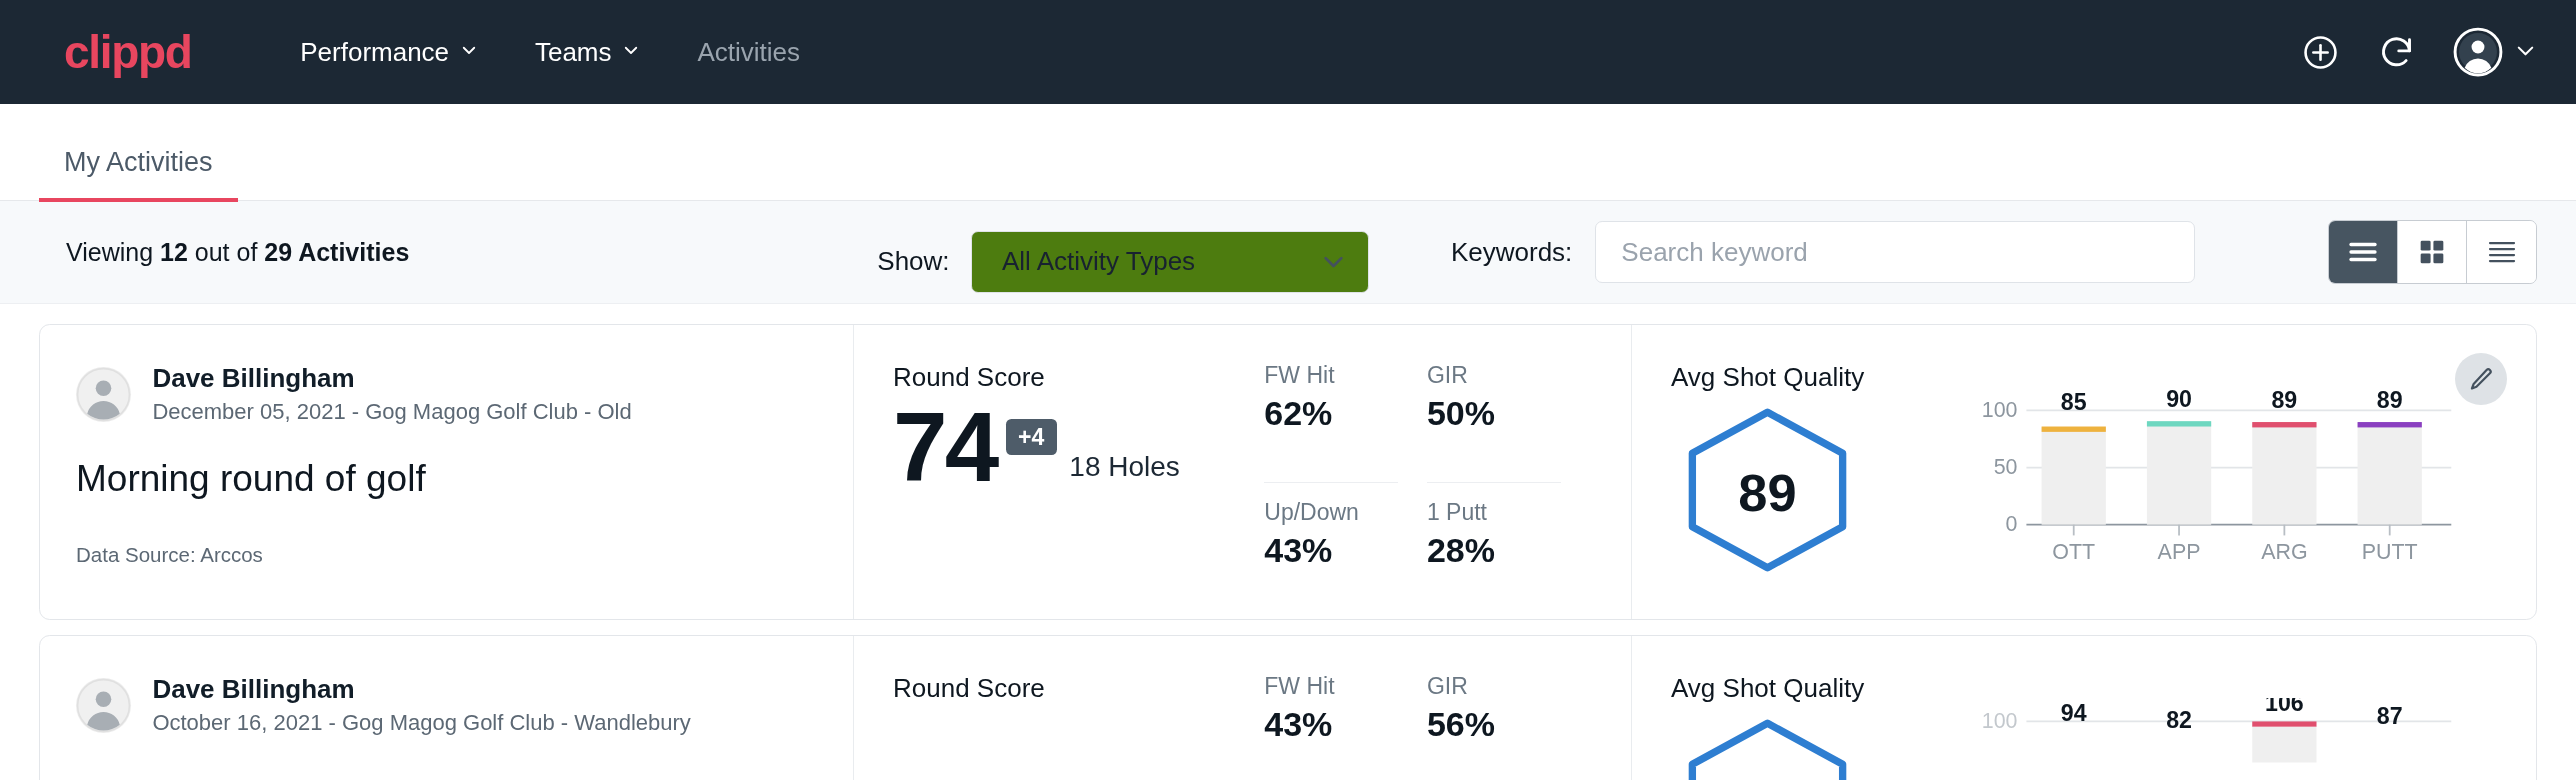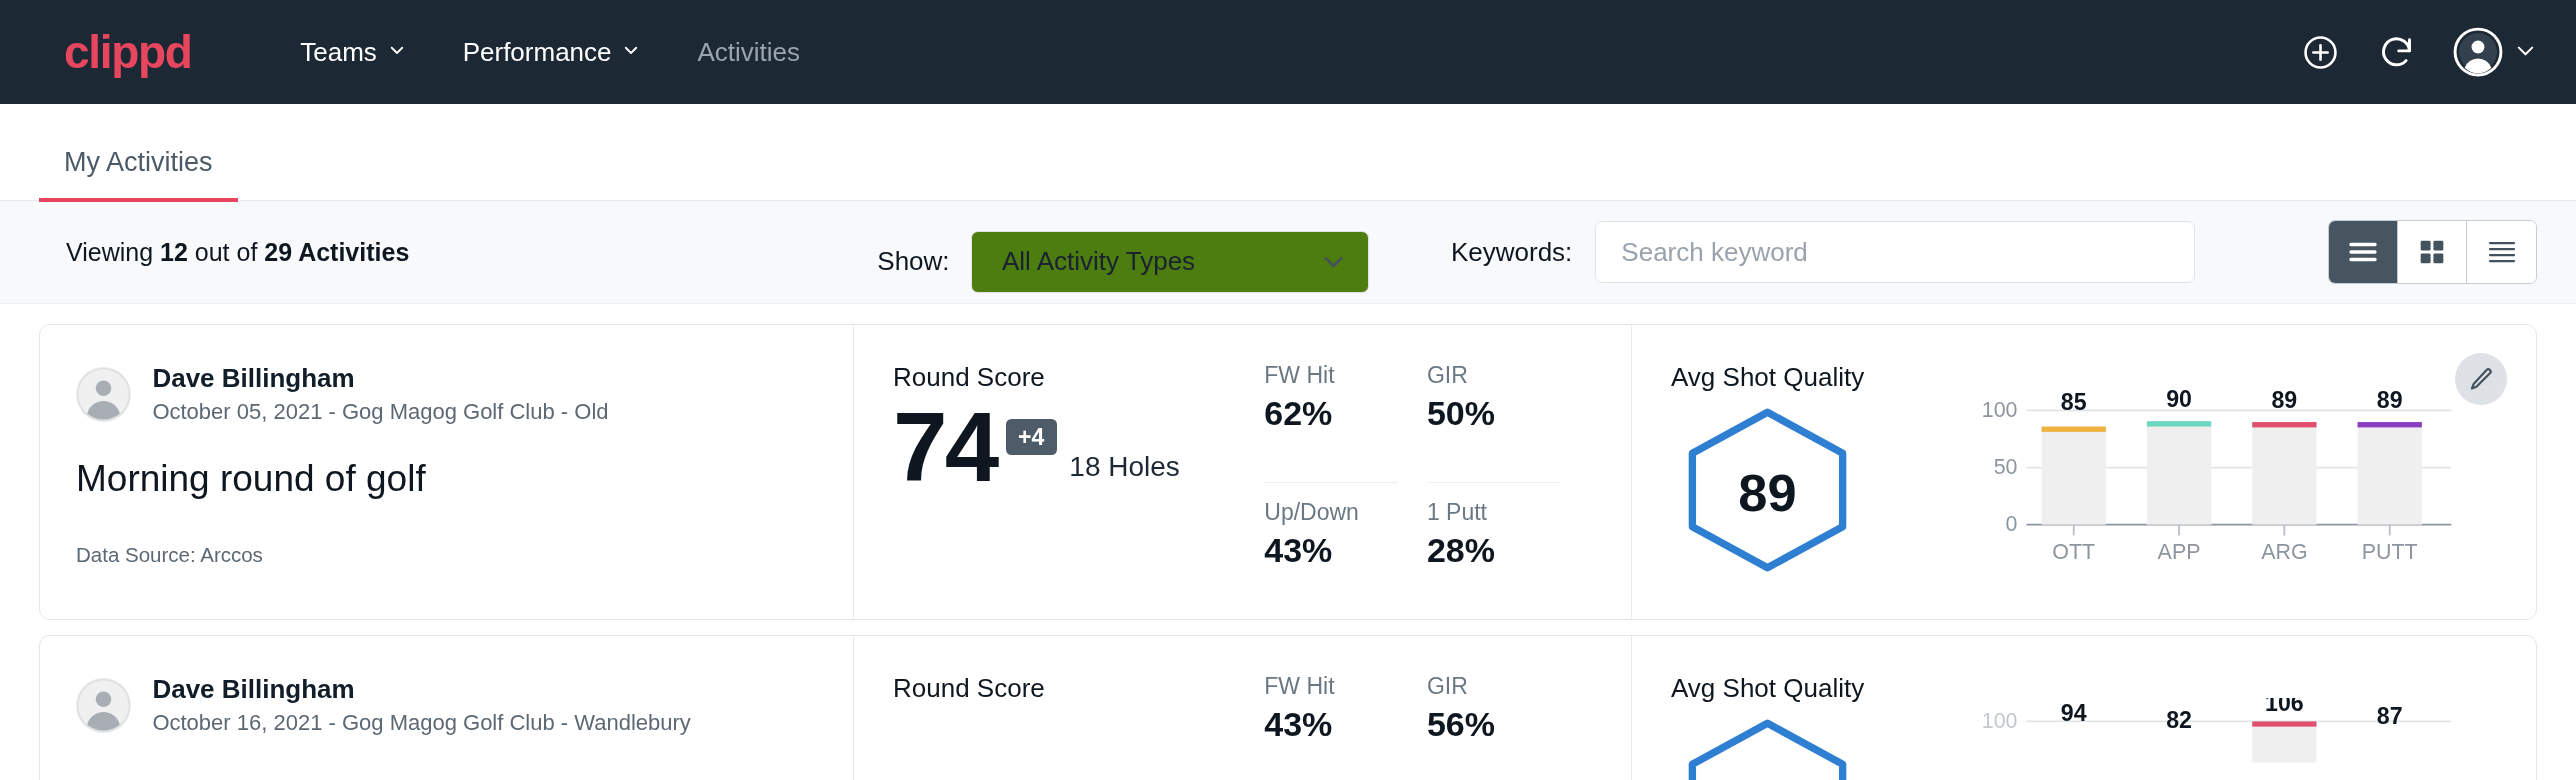--- a/index.html
+++ b/index.html
@@ -204,29 +204,29 @@
   }
 </style>
 </head>
 <body>
 
 <div class="topbar">
   <div class="logo">clippd</div>
 
   <div class="nav-items">
     <div class="nav-item">
-      <span>Teams</span>
+      <span>Performance</span>
       <span class="caret">
         <svg viewBox="0 0 24 24" fill="none" stroke="#ffffff" stroke-width="2.4" stroke-linecap="round" stroke-linejoin="round">
             <polyline points="5 9 12 16 19 9"></polyline>
           </svg>
       </span>
     </div>
     <div class="nav-item">
-      <span>Performance</span>
+      <span>Teams</span>
       <span class="caret">
         <svg viewBox="0 0 24 24" fill="none" stroke="#ffffff" stroke-width="2.4" stroke-linecap="round" stroke-linejoin="round">
             <polyline points="5 9 12 16 19 9"></polyline>
           </svg>
       </span>
     </div>
     <div class="nav-item muted">
       <span>Activities</span>
     </div>
   </div>
@@ -321,21 +321,21 @@
       <div class="person">
         <span class="avatar-circle">
           <svg width="55" height="55" viewBox="0 0 24 24">
               <circle cx="12" cy="12" r="11.3" fill="#f0f0f0" stroke="#e0e0e0" stroke-width="0.7"></circle>
               <circle cx="12" cy="9.3" r="3.4" fill="#a8aeb4"></circle>
               <path d="M4.9 20.4a7.3 7.3 0 0 1 14.2 0 11.3 11.3 0 0 1-14.2 0z" fill="#a8aeb4"></path>
             </svg>
         </span>
         <div>
           <div class="person-name">Dave Billingham</div>
-          <div class="person-sub">October 05, 2021 - Gog Magog Golf Club - Old</div>
+          <div class="person-sub">December 05, 2021 - Gog Magog Golf Club - Old</div>
         </div>
       </div>
       <div class="card-title">Morning round of golf</div>
       <div class="card-source">Data Source: Arccos</div>
     </div>
 
     <div class="card-mid">
       <div class="score-col">
         <div class="score-label">Round Score</div>
         <div class="score-row">

